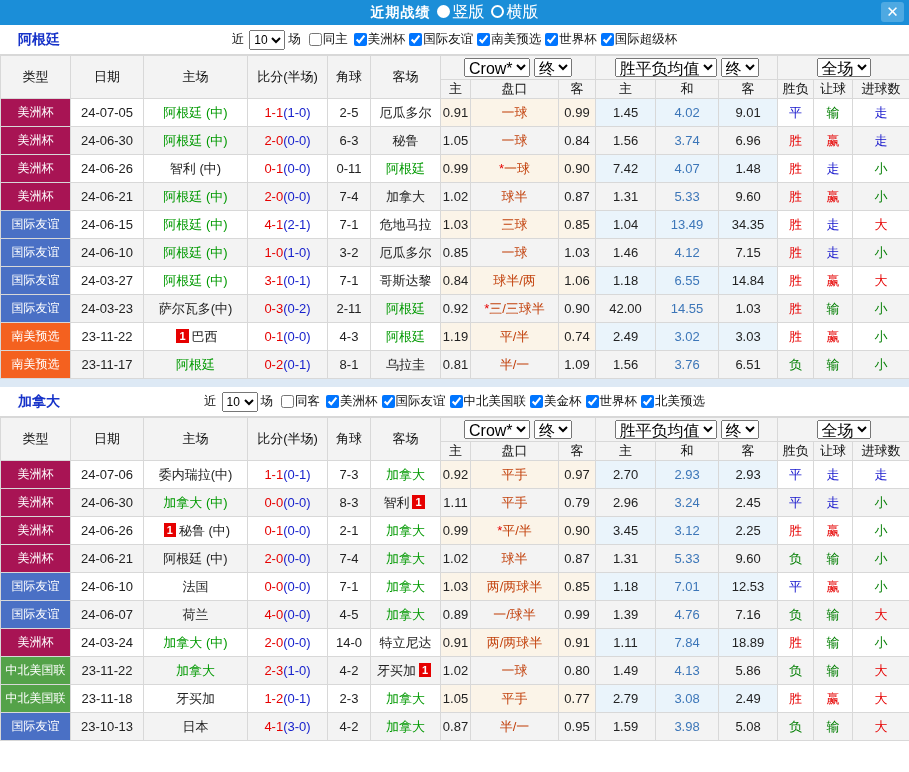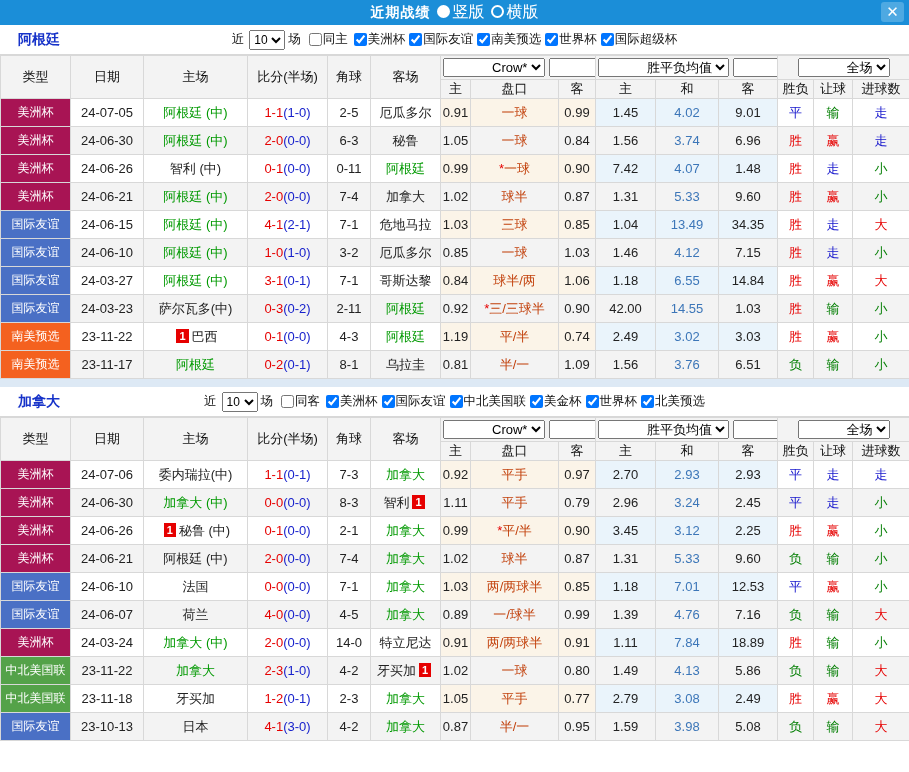--- a/index.html
+++ b/index.html
@@ -19,21 +19,21 @@
   .filters input[type=checkbox]{width:13px;height:13px;margin:0 1px 0 6px;vertical-align:-2px;}
   .filters .lbl{margin-right:2px;}
   .leagues{display:inline-flex;align-items:center;}
   .leagues input[type=checkbox]{margin:0 1px 0 4px;}
   
   table{border-collapse:collapse;table-layout:fixed;width:909px;font-size:13px;}
   th,td{border:1px solid #d8d8d8;text-align:center;padding:0;white-space:nowrap;overflow:hidden;}
   thead th{background:#f3f3f3;font-weight:normal;color:#111;font-size:13px;}
   .hrow1 th{height:23px;}
   .hrow2 th{height:16px;}
-  .sel-cell select{font-size:13px;height:19px;margin:0 2px;padding-left:44px;}
+  .sel-cell select{font-size:16px;height:19px;margin:0 2px;}
   tbody td{height:27px;}
   tbody tr:nth-child(even) td{background:#f3f3f3;}
   tbody td.c-pan{background:#fbf4e8;}
   tbody td.c-avg{background:#eaf4fb;}
   td.type{color:#fff;font-size:12px;}
   .green{color:#009900;}
   .ft{color:#e60000;text-align:right;}
   .ht{color:#1822cc;}
   .pan-text{color:#c2410c;}
   .star{color:#e60000;}

